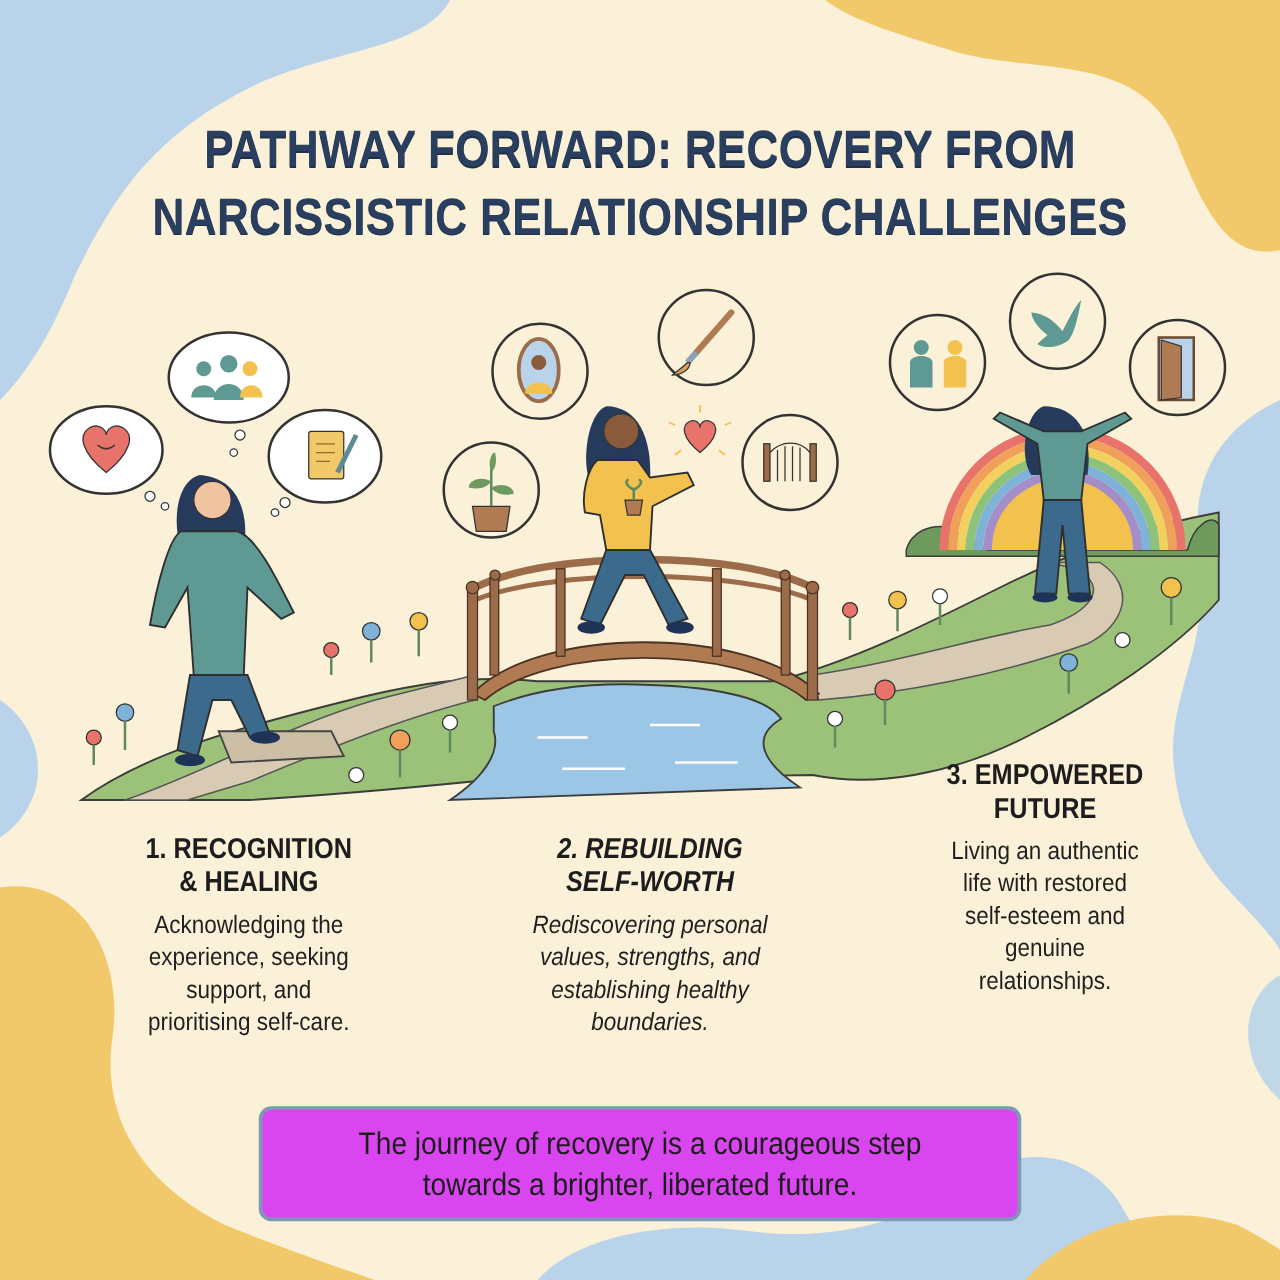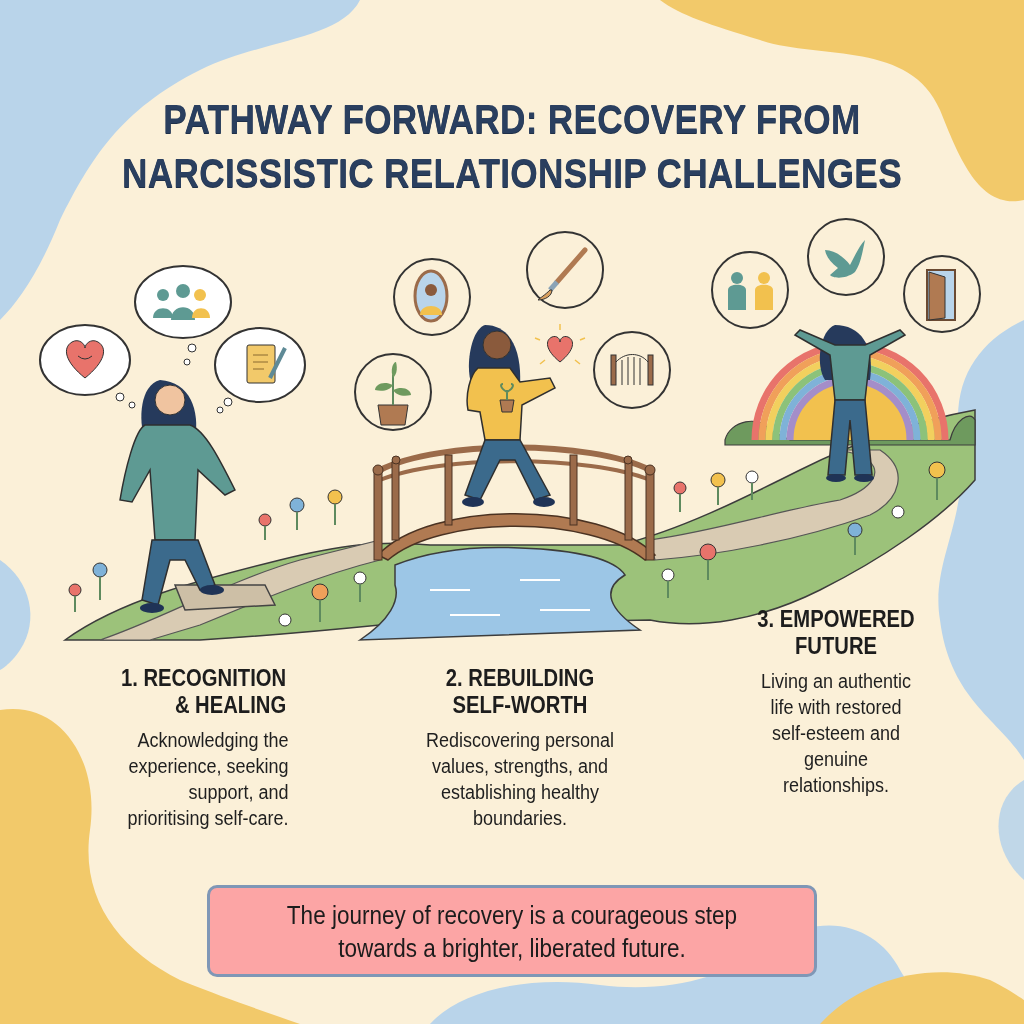--- a/index.html
+++ b/index.html
@@ -32,28 +32,28 @@
     font-weight: 700; font-size: 23px; line-height: 27px; color: #1d1d1d;
     transform: scaleX(0.88);
   }
   .step-title span { display: block; }
   .step-desc {
     margin-top: 8px;
     font-size: 20px; line-height: 26px; color: #1f1f1f;
     transform: scaleX(0.9);
   }
   .step-desc span { display: block; }
-  .step1 { left: 70px; top: 665px; width: 230px; text-align: right; }
-  .step2 { left: 385px; top: 665px; width: 270px; }
+  .step1 { left: 84px; top: 665px; width: 230px; }
+  .step2 { left: 385px; top: 665px; width: 270px; font-style: italic; }
   .step3 { left: 716px; top: 606px; width: 240px; }
   .quote-box {
     position: absolute; left: 207px; top: 885px; width: 610px; height: 92px;
     border: 3px solid #7f97b6;
     border-radius: 10px;
-    background: #fca5a5;
+    background: #d946ef;
     text-align: center;
     padding-top: 11px;
     font-size: 25px; line-height: 33px; color: #1c1c1c;
   }
   .quote-box span { display: block; transform: scaleX(0.9); }
 </style>
 </head>
 <body>
 
 <svg class="bg-layer" viewBox="0 0 1024 1024">

